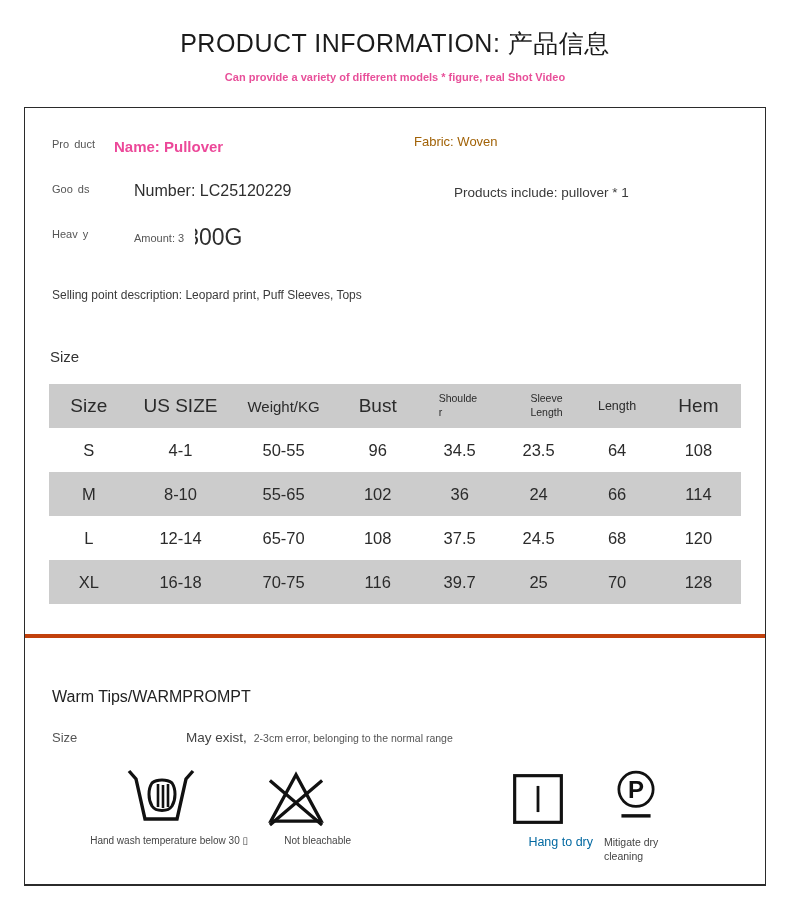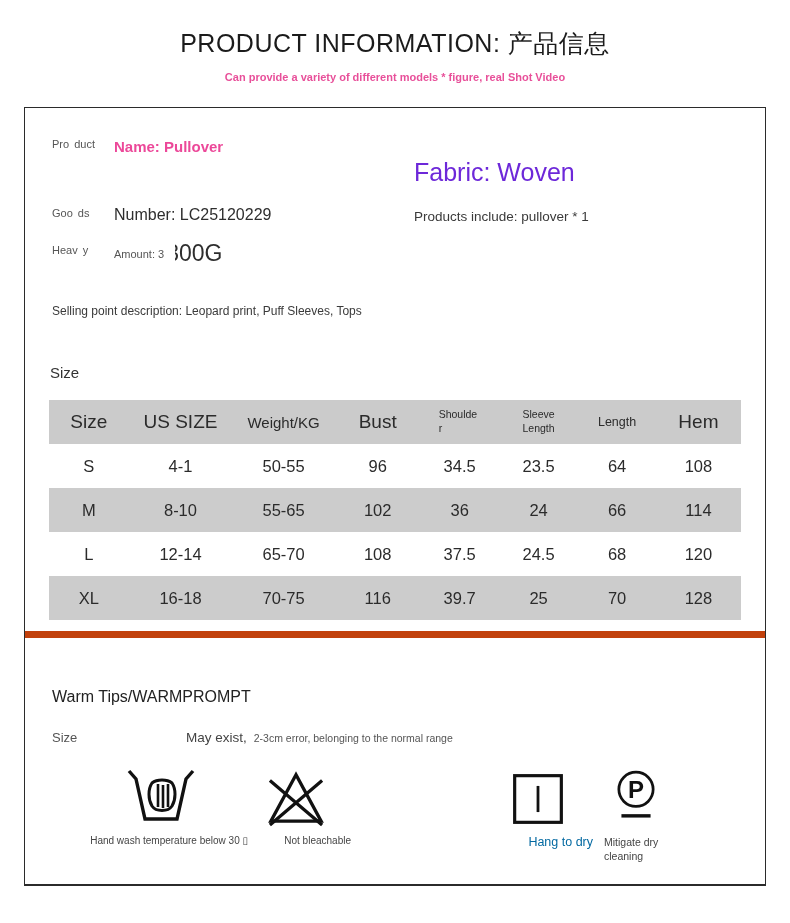--- a/index.html
+++ b/index.html
@@ -14,31 +14,31 @@
     font-size:25px; font-weight:400; letter-spacing:.5px; color:#1b1b1b;
   }
   .page-subtitle {
     margin-top:11px; text-align:center;
     font-size:11px; color:#e8509a; font-weight:600;
   }
   .outer-box {
     position:absolute; left:24px; top:107px; width:742px; height:779px;
     border:1px solid #2b2b2b; border-bottom-width:2px; background:#fff;
   }
-  .box-top { height:530px; padding:26px 24px 0 24px; border-bottom:7px solid #c2410c; }
+  .box-top { height:530px; padding:26px 24px 0 24px; border-bottom:4px solid #c2410c; }
   .info-row { display:flex; align-items:flex-start; margin-left:3px; }
-  .info-row + .info-row { margin-top:16px; }
+  .info-row + .info-row { margin-top:24px;gap:20px; }
   .info-label {
     width:46px; font-size:11px; color:#555; line-height:1.45;
     padding-top:3px; word-spacing:2px;
   }
   .info-left { width:280px; margin-left:16px; }
   .info-right { margin-left:20px; flex:1; }
   .v-name   { font-size:15px; color:#ec4899; padding-top:4px;font-weight:bold; }
-  .v-fabric { font-size:25px; color:#6d28d9;margin-top:24px; }
+  .v-fabric { font-size:13px; color:#a16207; }
   .v-number { font-size:16px; color:#2e2e2e; padding-top:3px; }
   .v-includes { font-size:13.5px; color:#3a3a3a; padding-top:6px; }
   .amount-line { display:flex; align-items:center; margin-left:16px; }
   .amount-label { font-size:11px; color:#555; }
   .amount-clip { display:inline-block; overflow:hidden; margin-left:11px; height:28px; }
   .amount-value { display:inline-block; font-size:23px; color:#2e2e2e; margin-left:-9px; white-space:nowrap; }
   .selling-point { margin:36px 0 0 3px; font-size:12px; color:#3a3a3a; }
   .size-heading { margin:46px 0 0 1px; font-size:15px; color:#333; }
   .size-table { width:692px; margin-top:19px; border-collapse:collapse; table-layout:fixed; }
   .size-table tr { height:44px; }
@@ -48,21 +48,21 @@
     text-align:center; vertical-align:middle; font-weight:400; color:#2b2b2b;
     padding:0;
   }
   .c0{width:11.5%} .c1{width:15%} .c2{width:14.8%} .c3{width:12.4%}
   .c4{width:11.3%} .c5{width:11.5%} .c6{width:11.2%} .c7{width:12.3%}
   .h-lg { font-size:19px; }
   .h-md { font-size:15px; }
   .h-sm { font-size:10.5px; color:#3d3d3d; }
   .h-len { font-size:12.5px; }
   .wrap-narrow { display:inline-block; width:42px; text-align:left; word-break:break-all; line-height:1.3; }
-  .wrap-sleeve { display:inline-block; width:48px; text-align:center; line-height:1.3; }
+  .wrap-sleeve { display:inline-block; width:48px; text-align:right; line-height:1.3; }
   .size-table td { font-size:16.5px; }
   .box-bottom { padding:50px 24px 0 24px; position:relative; }
   .warmtips-title { margin-left:3px; font-size:16px; color:#222; }
   .note-row { display:flex; align-items:baseline; margin-top:24px; margin-left:3px; }
   .note-size-label { width:134px; font-size:13px; color:#555; }
   .note-main { font-size:13.5px; color:#444; }
   .note-detail { font-size:10.5px; color:#555; margin-left:7px; }
   .care-row { position:relative; height:120px; margin-top:12px; }
   .care-item { position:absolute; top:0; }
   .care-icon-area { height:70px; display:flex; align-items:flex-end; justify-content:center; }

